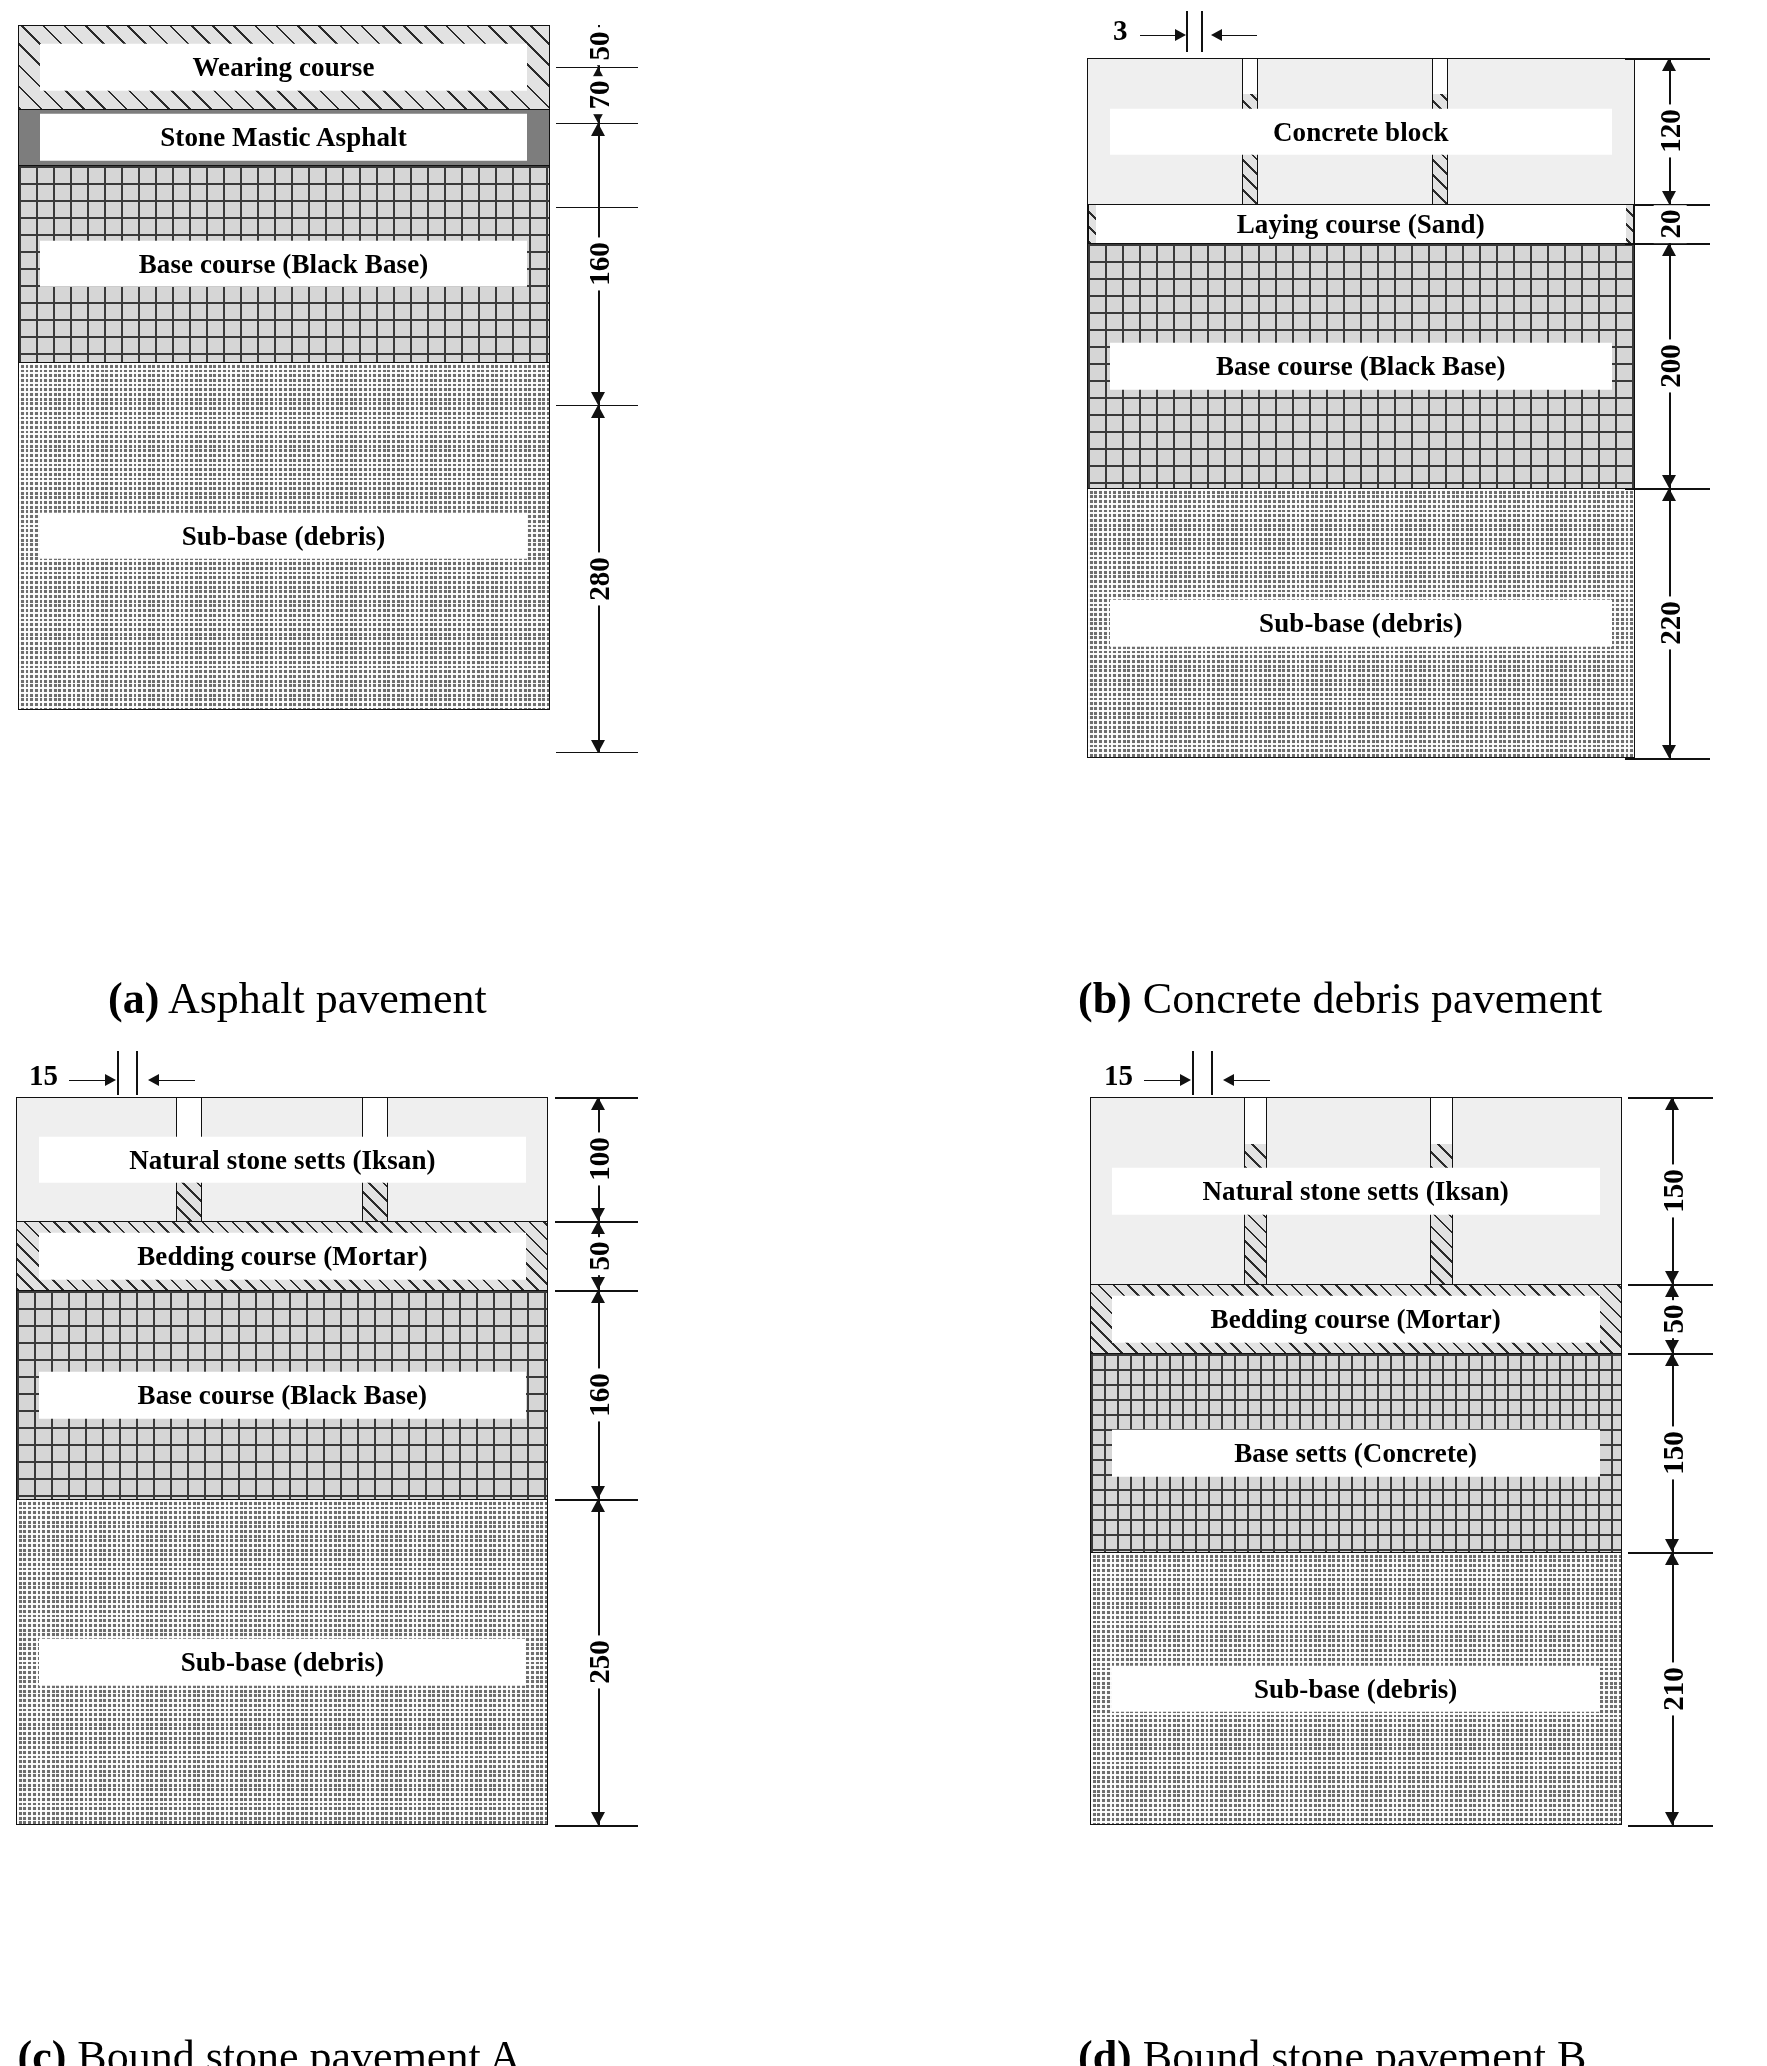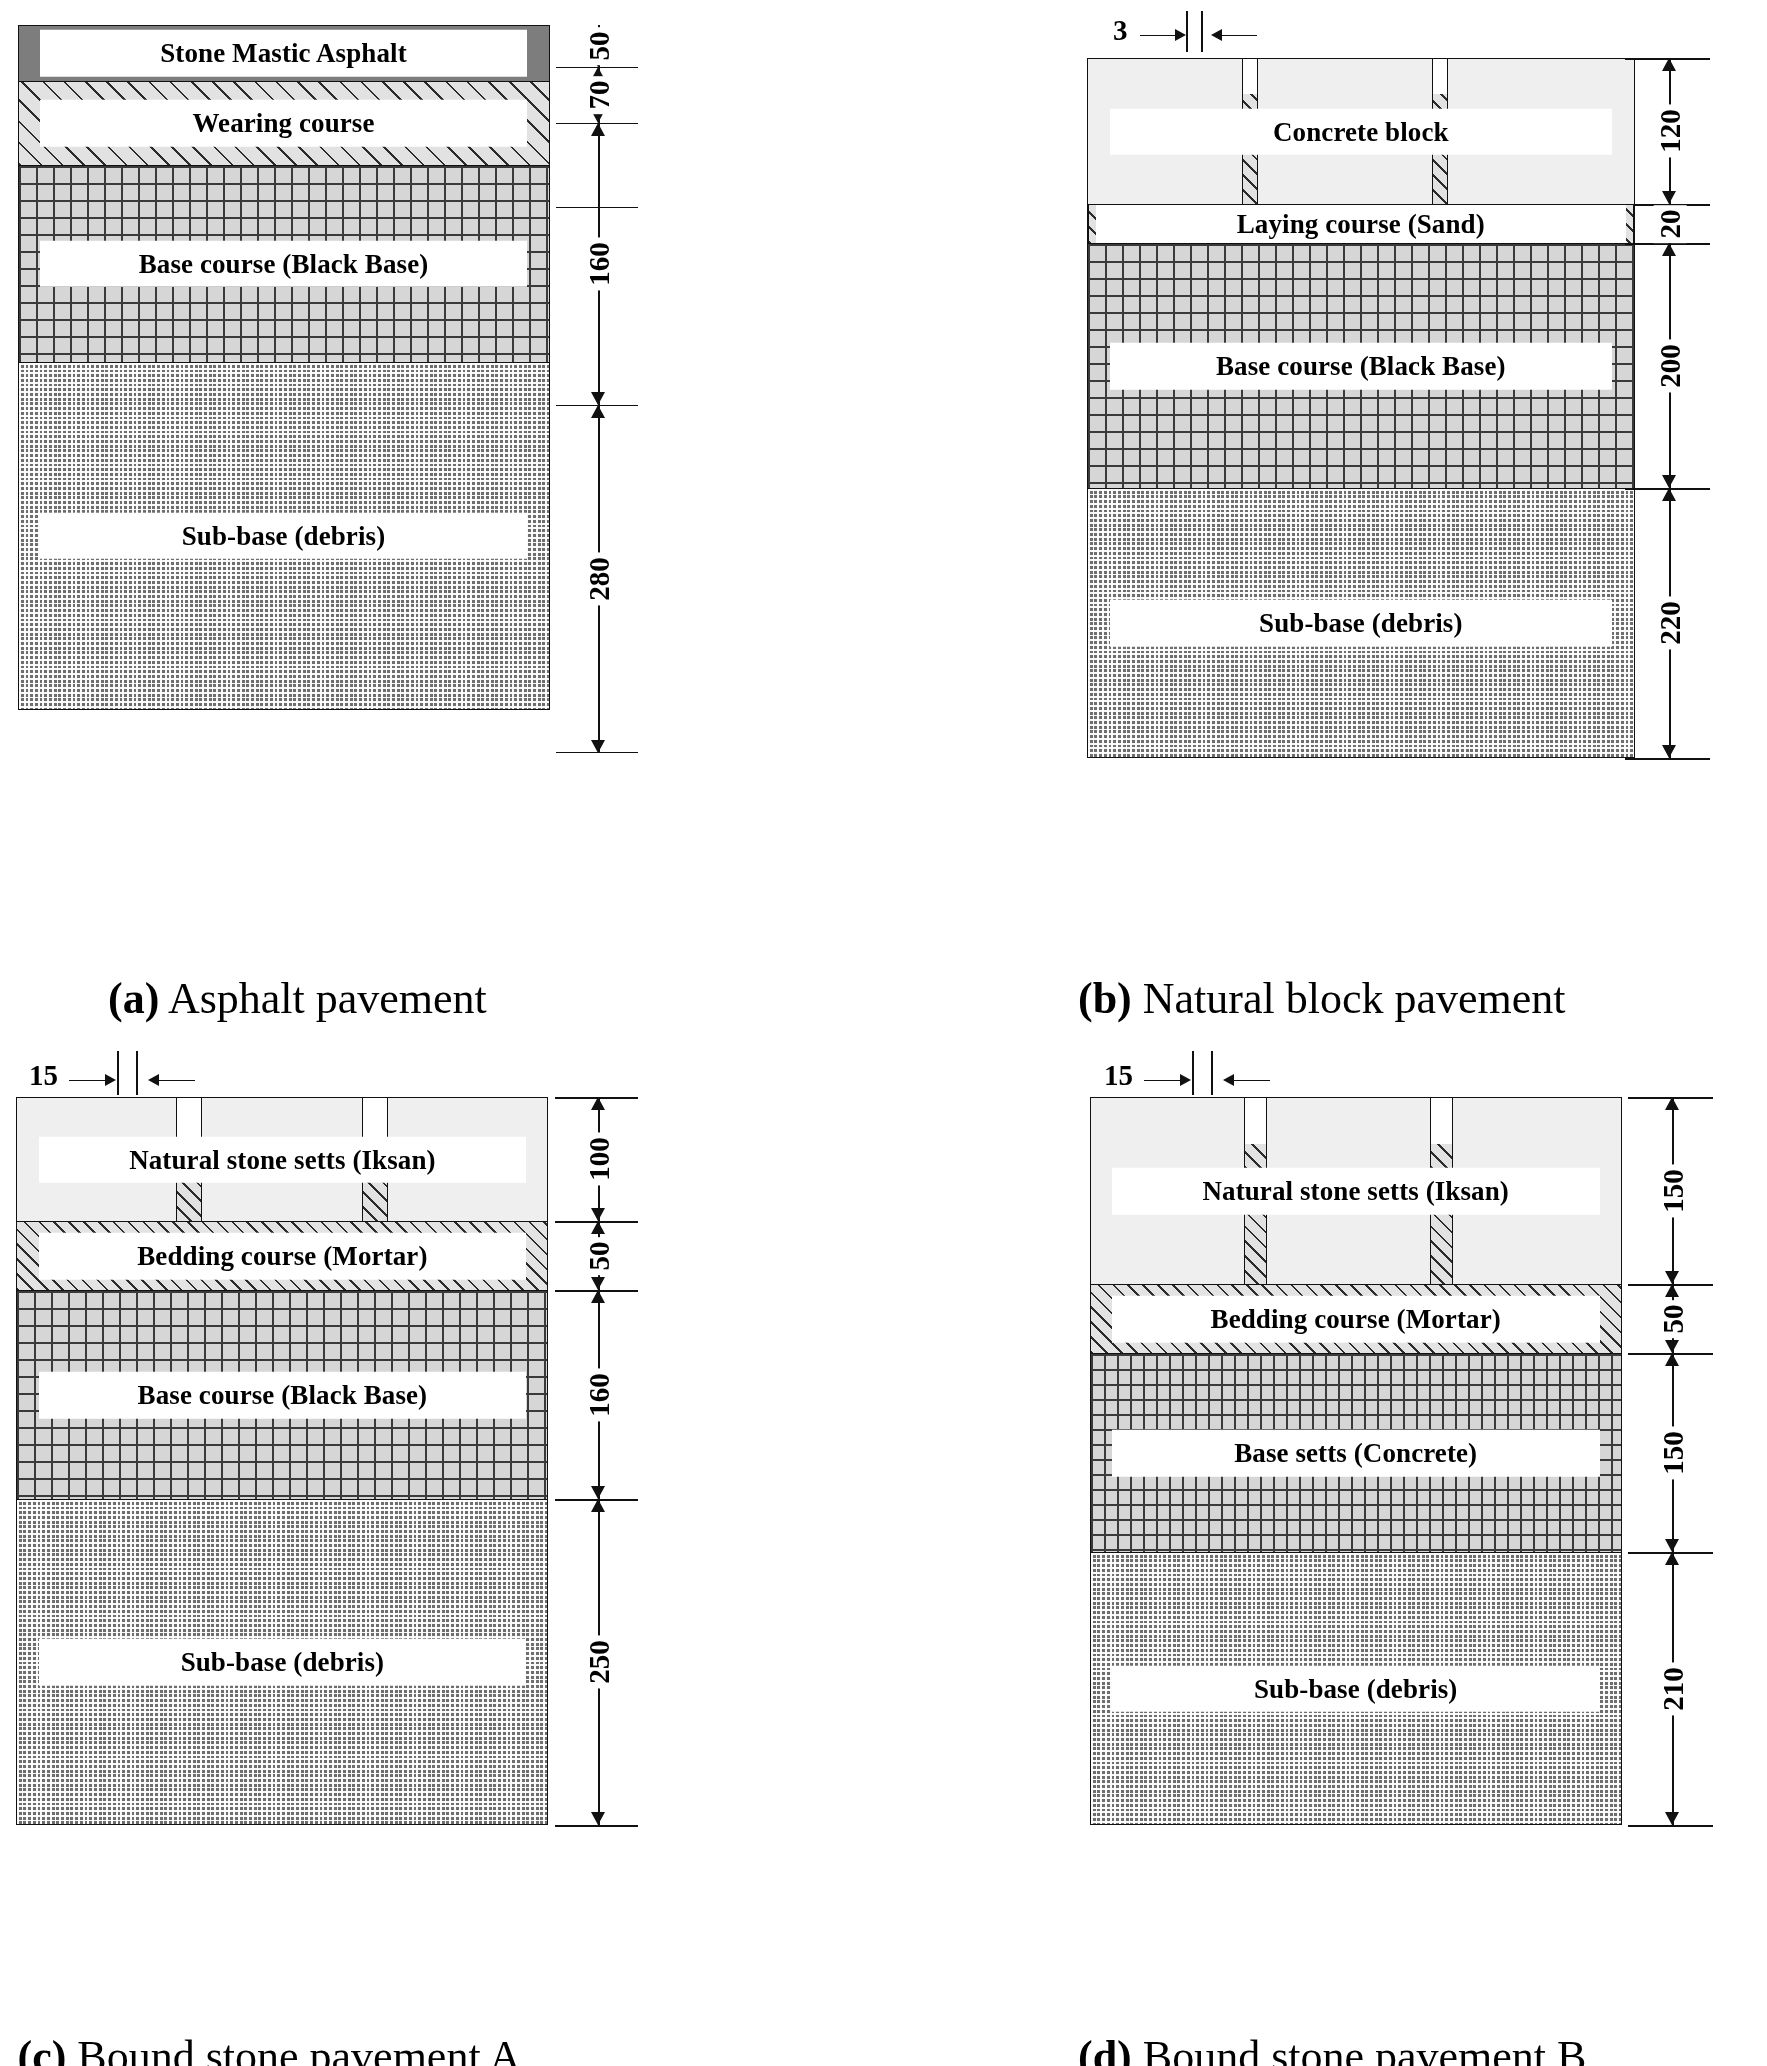--- a/index.html
+++ b/index.html
@@ -102,26 +102,26 @@
 </style>
 </head>
 <body>
 
 <div class="figure">
 
   <div class="panel" style="left:0px;top:0px;width:689px;height:958px;">
 
     <div class="stack" style="left:17.5px;top:24.5px;width:532px;height:976px;">
 
+      <div class="layer fill-diag" style="height:84px;">
+        <div class="lbl">Wearing course</div>
+      </div>
+
       <div class="layer fill-sma" style="height:56px;">
         <div class="lbl">Stone Mastic Asphalt</div>
-      </div>
-
-      <div class="layer fill-diag" style="height:84px;">
-        <div class="lbl">Wearing course</div>
       </div>
 
       <div class="layer fill-grid" style="height:197px;">
         <div class="lbl">Base course (Black Base)</div>
       </div>
 
       <div class="layer fill-stipple" style="height:348px;">
         <div class="lbl">Sub-base (debris)</div>
       </div>
     </div>
@@ -234,21 +234,21 @@
 
       <div class="dimseg" style="top:437px;height:270px;">
         <div class="dimline"></div>
         <div class="arrow up"></div>
         <div class="arrow down"></div>
         <div class="dimnum">220</div>
       </div>
     </div>
 
     <div class="caption" style="left:0px;top:977px;">
-      <b>(b)</b><span> Natural block pavement</span>
+      <b>(b)</b><span> Concrete debris pavement</span>
     </div>
   </div>
 
   <div class="panel" style="left:0px;top:1046px;width:689px;height:958px;">
 
     <div class="gapnote" style="left:29px;top:4.7px;width:193px;height:47px;">
       <div class="gtxt" style="left:0px;top:10.5px;">15</div>
       <div class="ext" style="left:88px;top:0px;height:44px;"></div>
       <div class="ext" style="left:107px;top:0px;height:44px;"></div>
       <div class="ahl" style="left:40px;top:29px;width:37px;"></div>

